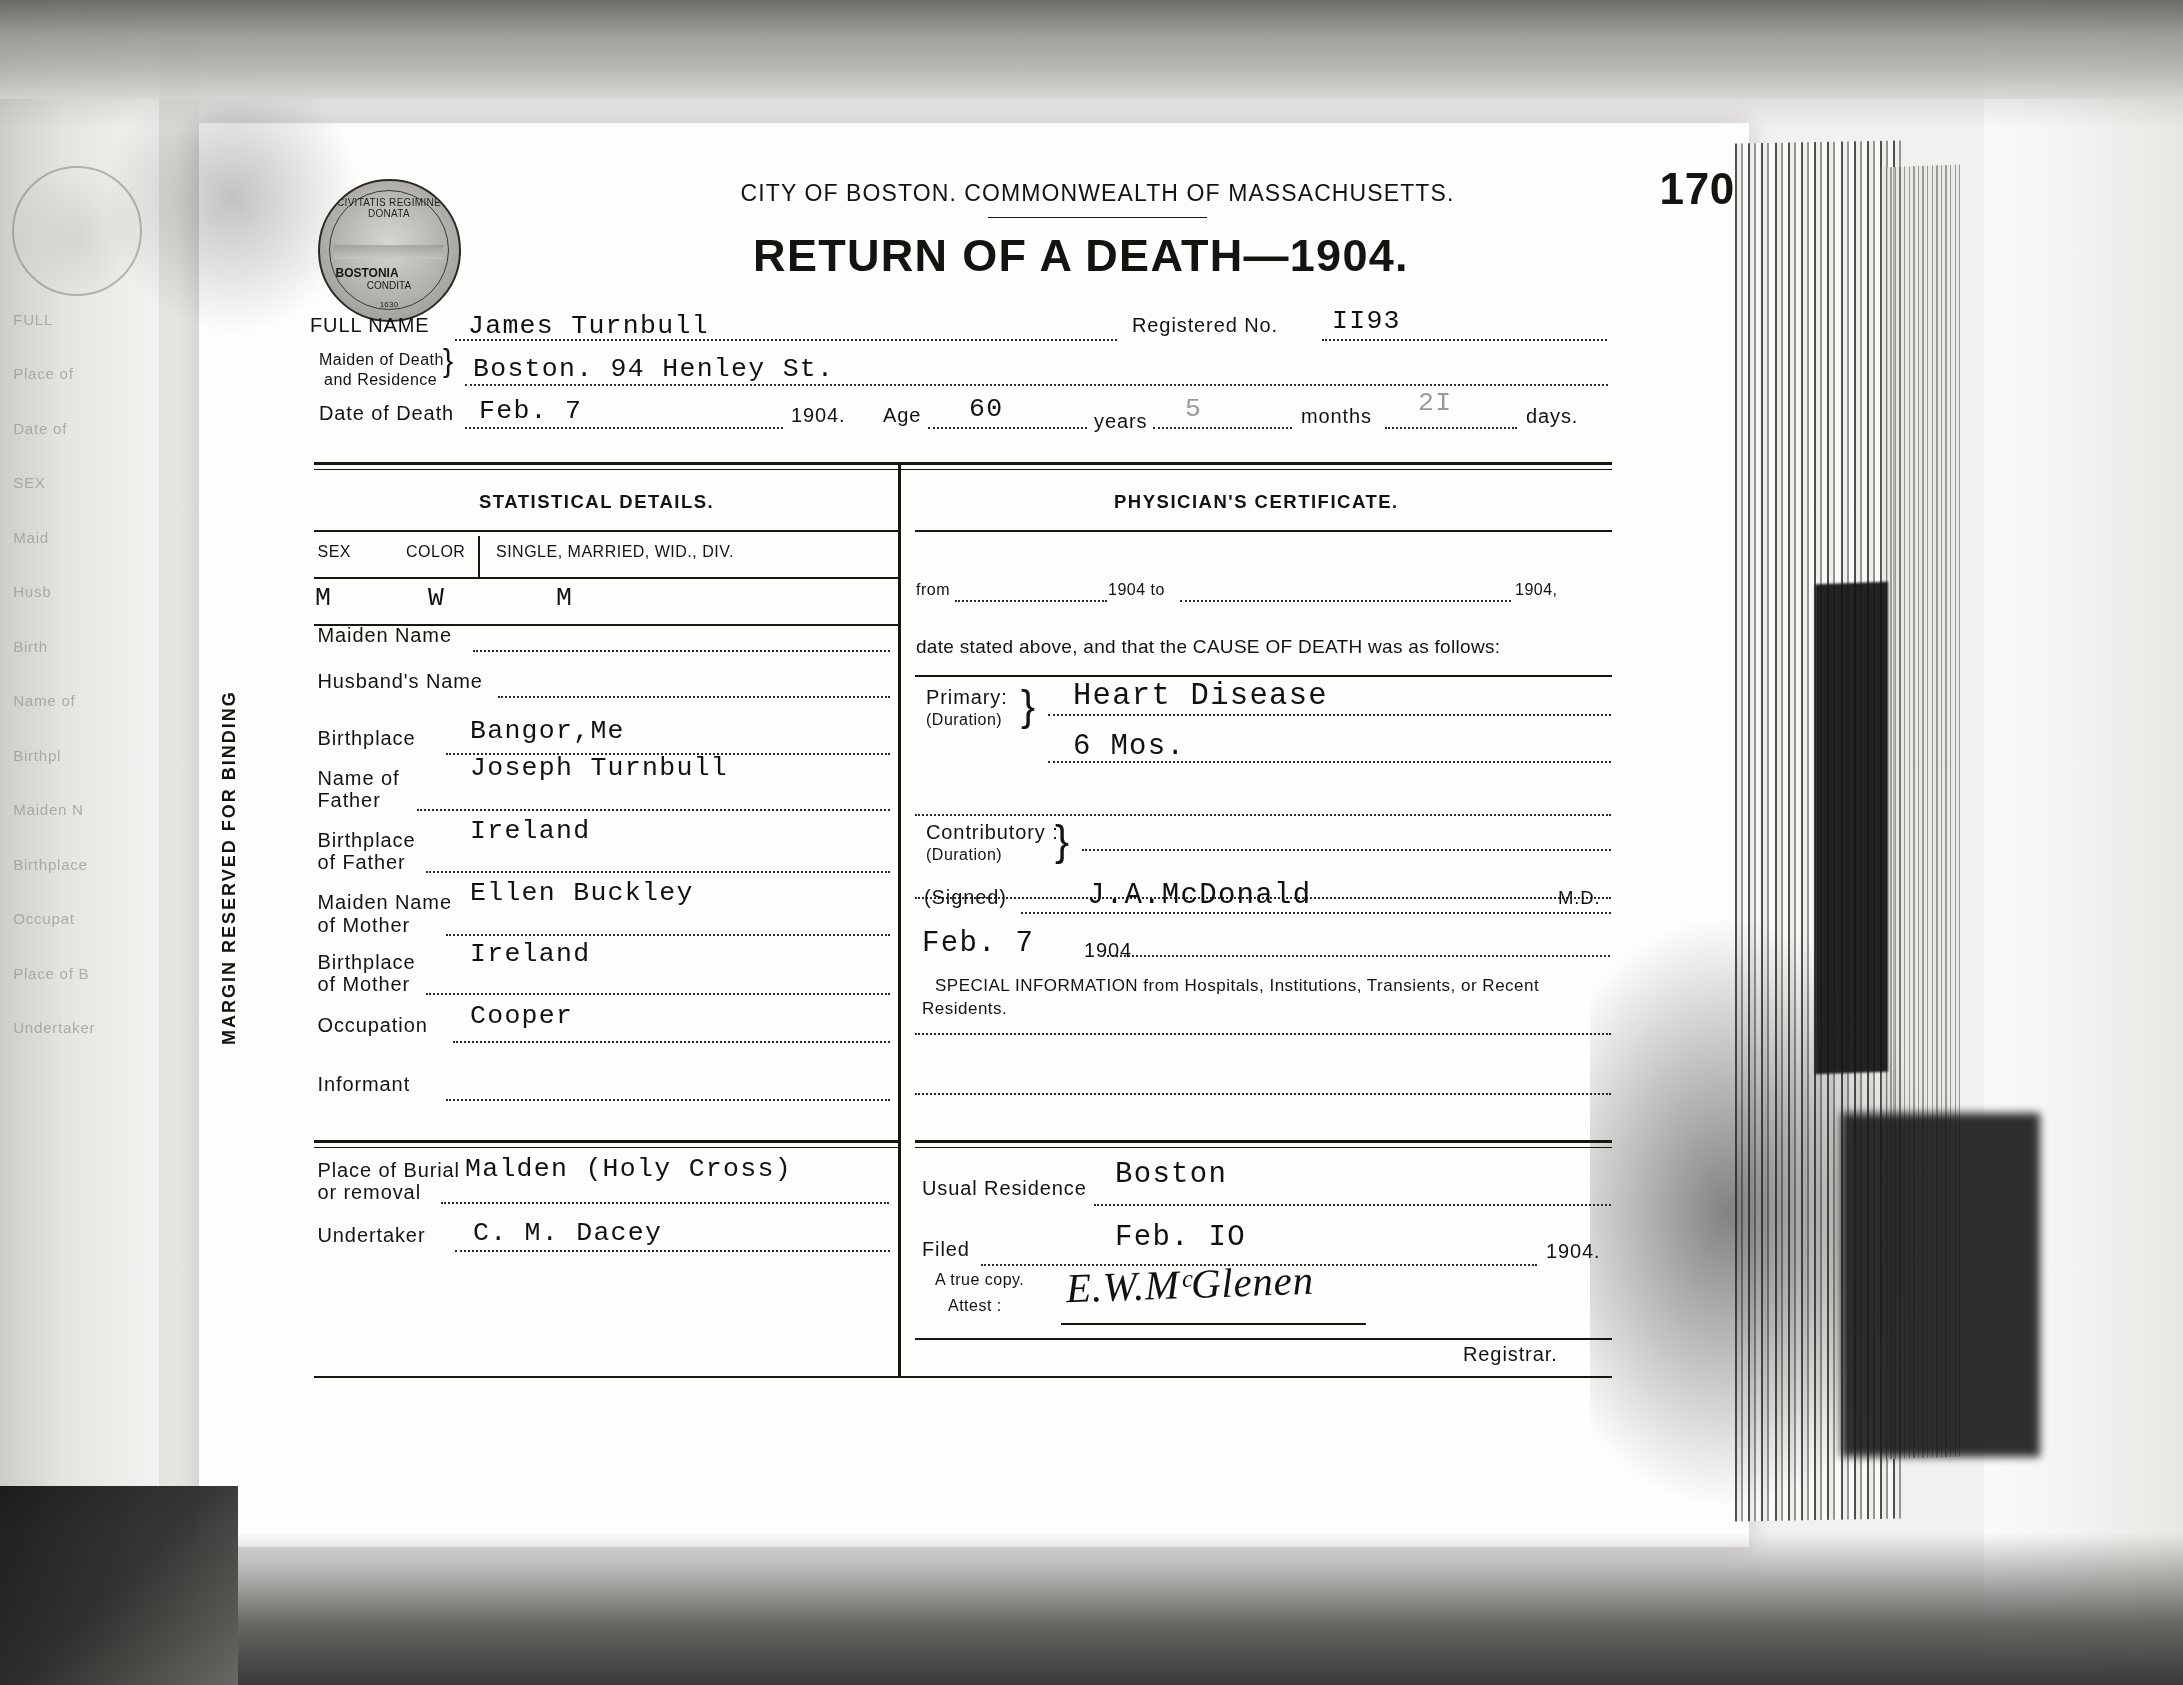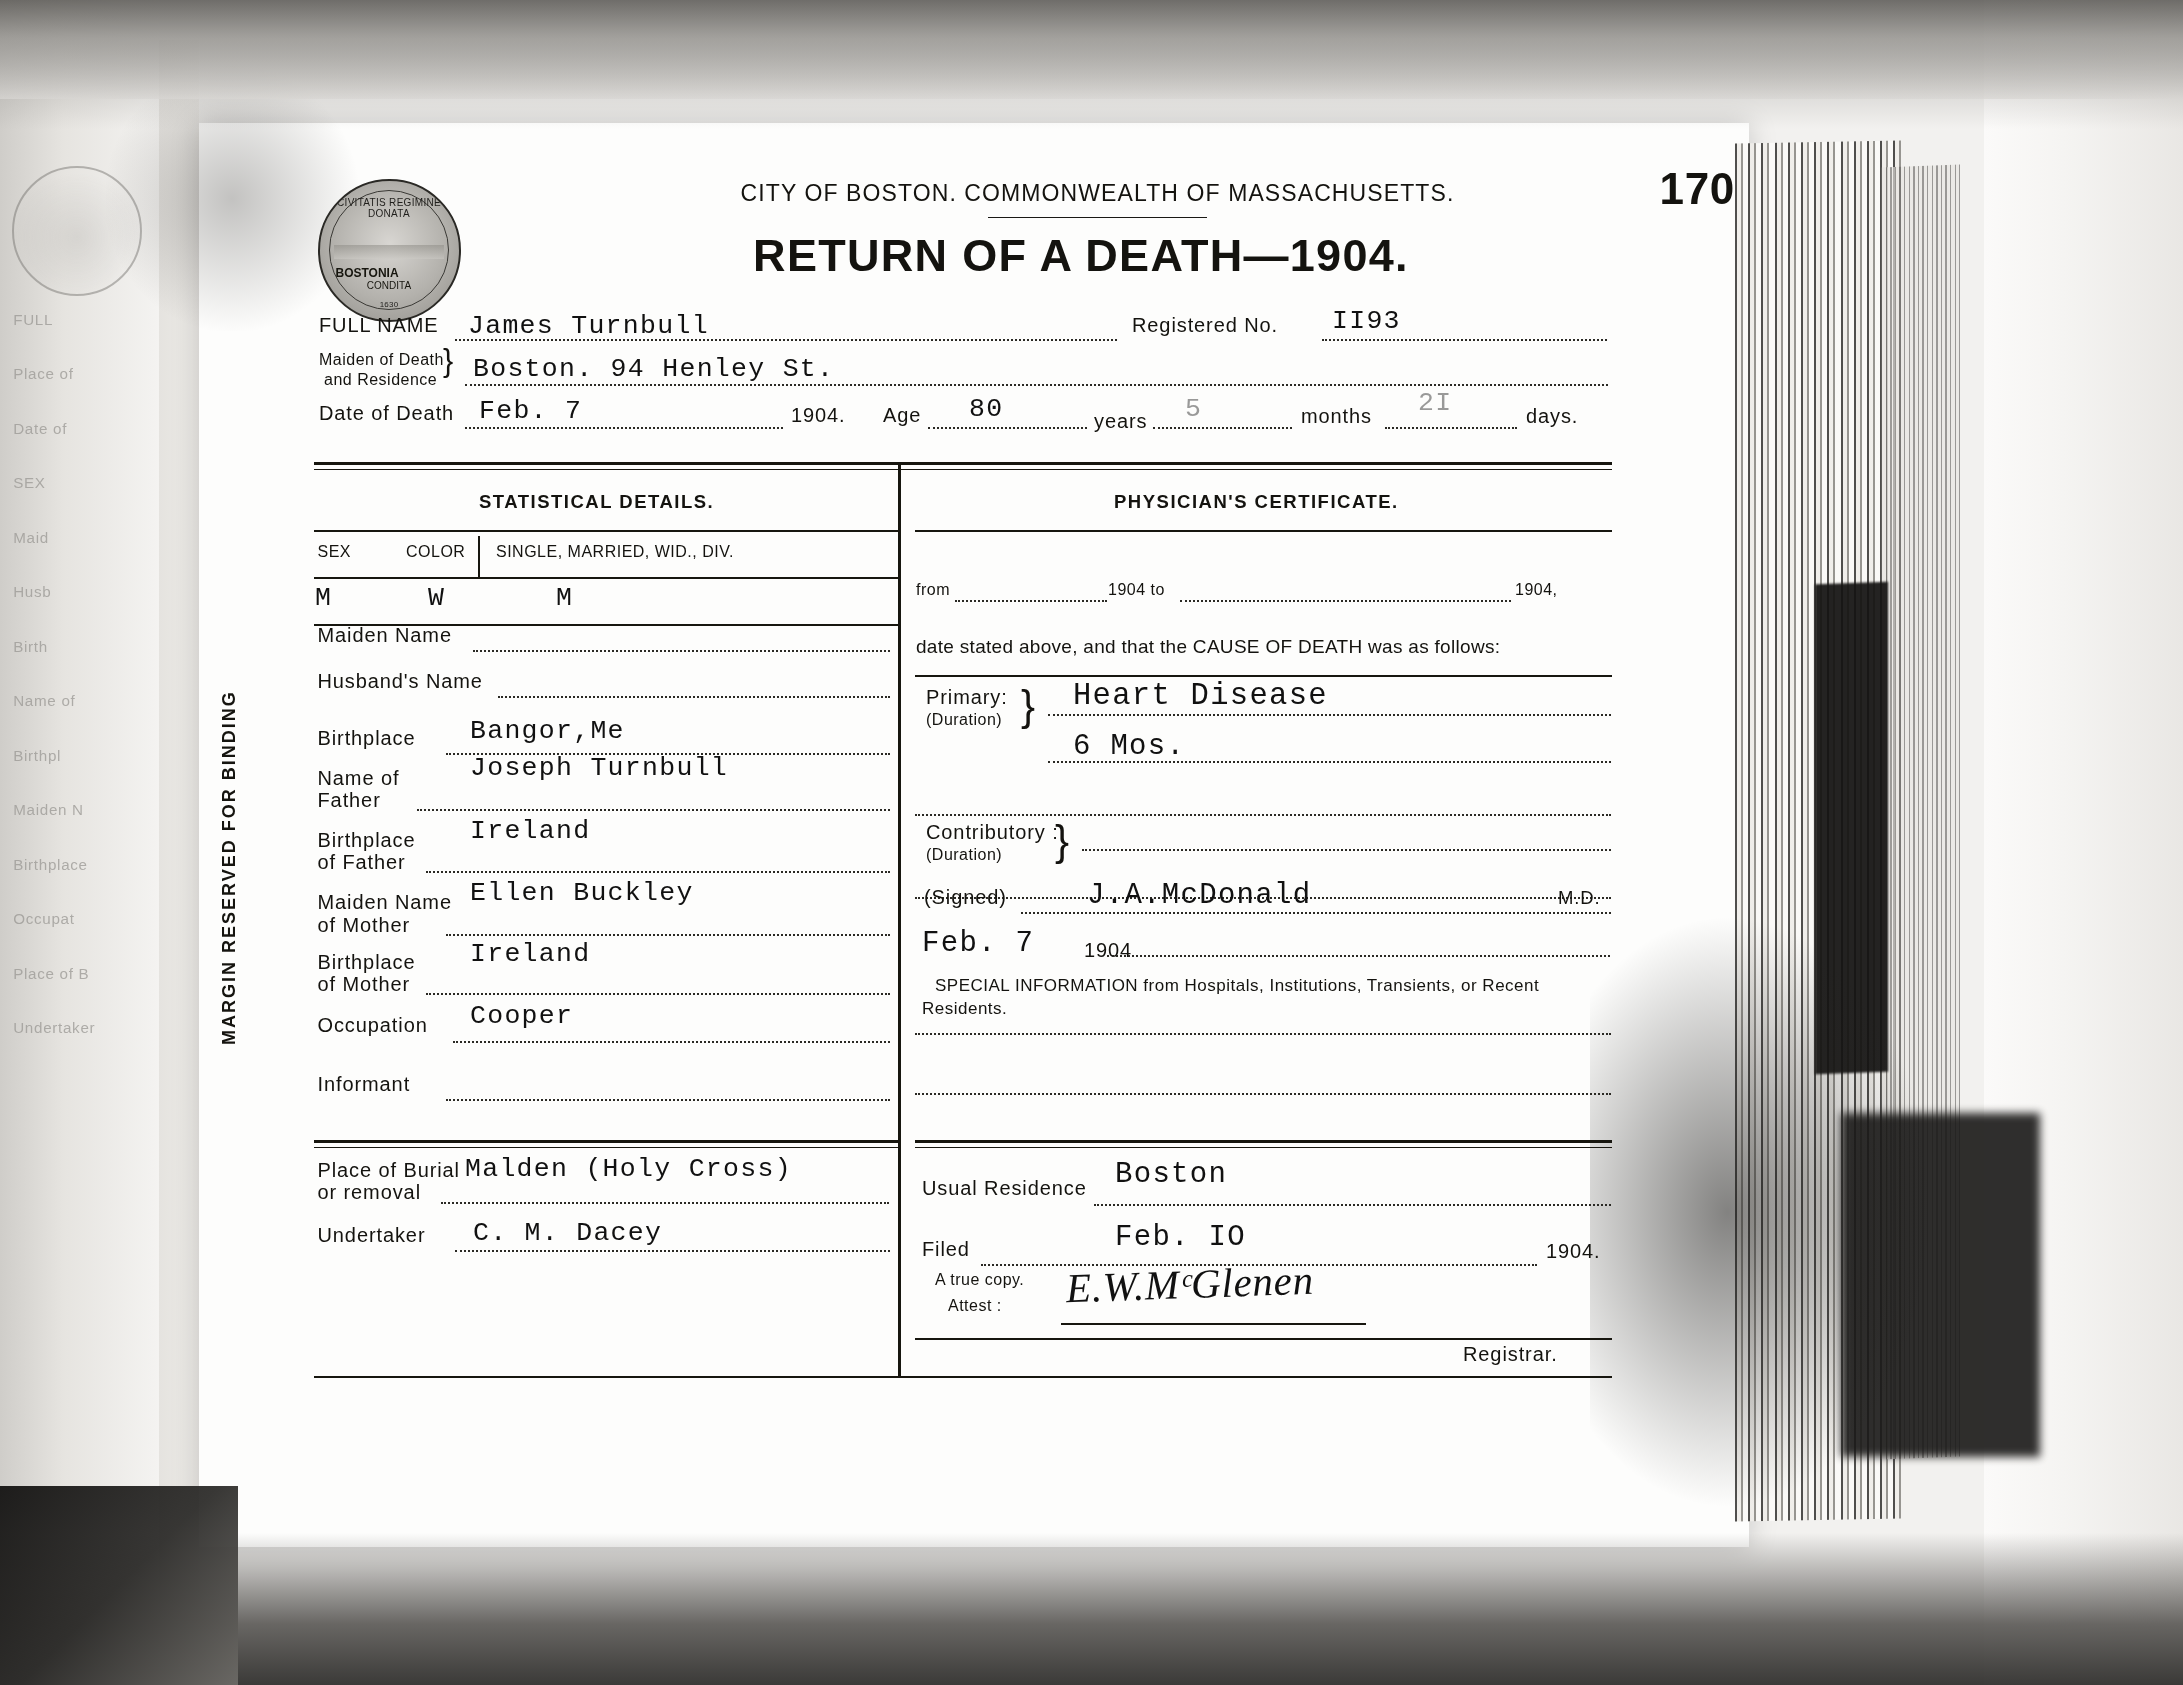--- a/index.html
+++ b/index.html
@@ -346,41 +346,41 @@
 
   <div class="seal">
     <div class="seal-inner"></div>
     <div class="seal-band"></div>
     <div class="seal-txt-top">CIVITATIS REGIMINE DONATA</div>
     <div class="seal-txt-b1">BOSTONIA</div>
     <div class="seal-txt-b2">CONDITA</div>
     <div class="seal-txt-bot">1630</div>
   </div>
 
-  <div class="lbl" style="left:20px; top:162px;">FULL NAME</div>
+  <div class="lbl" style="left:11px; top:162px;">FULL NAME</div>
   <div class="dots" style="left:156px; top:187px; width:662px;"></div>
   <div class="hw" style="left:169px; top:159px;">James Turnbull</div>
 
   <div class="lbl" style="left:833px; top:162px;">Registered No.</div>
   <div class="dots" style="left:1023px; top:187px; width:285px;"></div>
   <div class="hw" style="left:1033px; top:154px;">II93</div>
 
   <div class="lbl-sm" style="left:20px; top:199px;">Maiden of Death</div>
   <div class="lbl-sm" style="left:25px; top:219px;">and Residence</div>
   <div class="brace" style="left:144px; top:193px;">}</div>
   <div class="dots" style="left:166px; top:232px; width:1143px;"></div>
   <div class="hw" style="left:174px; top:202px;">Boston.   94 Henley St.</div>
 
   <div class="lbl" style="left:20px; top:250px;">Date of Death</div>
   <div class="dots" style="left:166px; top:275px; width:318px;"></div>
   <div class="hw" style="left:180px; top:244px;">Feb. 7</div>
   <div class="lbl" style="left:492px; top:252px;">1904.</div>
   <div class="lbl" style="left:584px; top:252px;">Age</div>
   <div class="dots" style="left:629px; top:275px; width:159px;"></div>
-  <div class="hw" style="left:670px; top:242px;">80</div>
+  <div class="hw" style="left:670px; top:242px;">60</div>
   <div class="lbl" style="left:795px; top:258px;">years</div>
   <div class="dots" style="left:854px; top:275px; width:139px;"></div>
   <div class="hw hw-faint" style="left:886px; top:242px;">5</div>
   <div class="lbl" style="left:1002px; top:253px;">months</div>
   <div class="dots" style="left:1086px; top:275px; width:132px;"></div>
   <div class="hw hw-faint" style="left:1119px; top:236px;">2I</div>
   <div class="lbl" style="left:1227px; top:253px;">days.</div>
 
   <div class="rule" style="left:14.6px; top:310px; width:1298px; height:3.3px;"></div>
   <div class="rule" style="left:14.6px; top:317px; width:1298px; height:1.3px;"></div>

